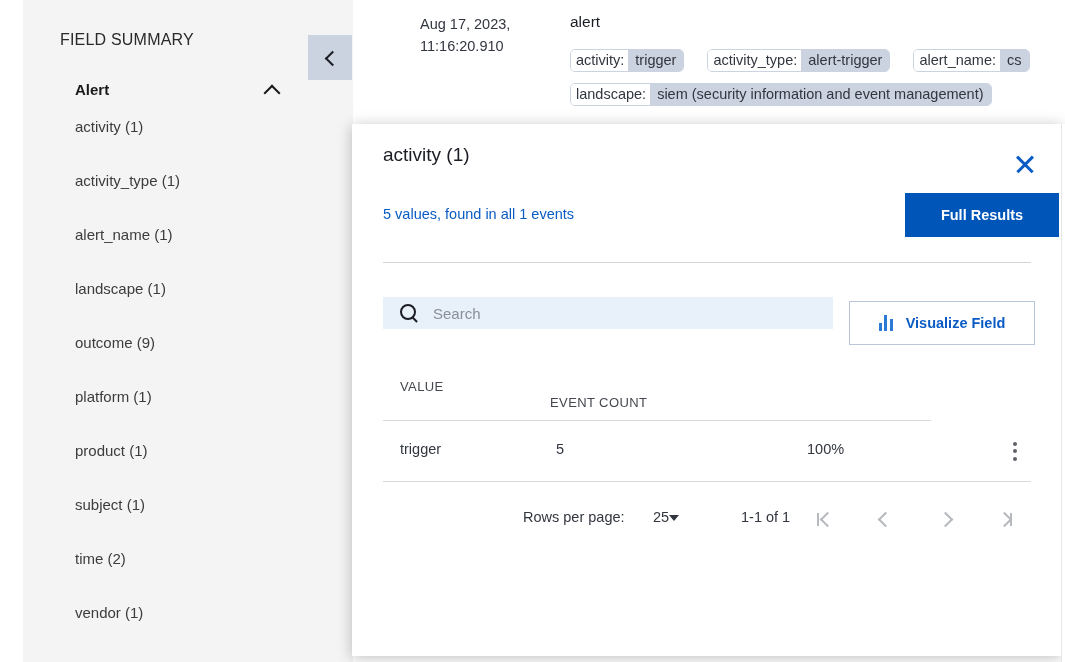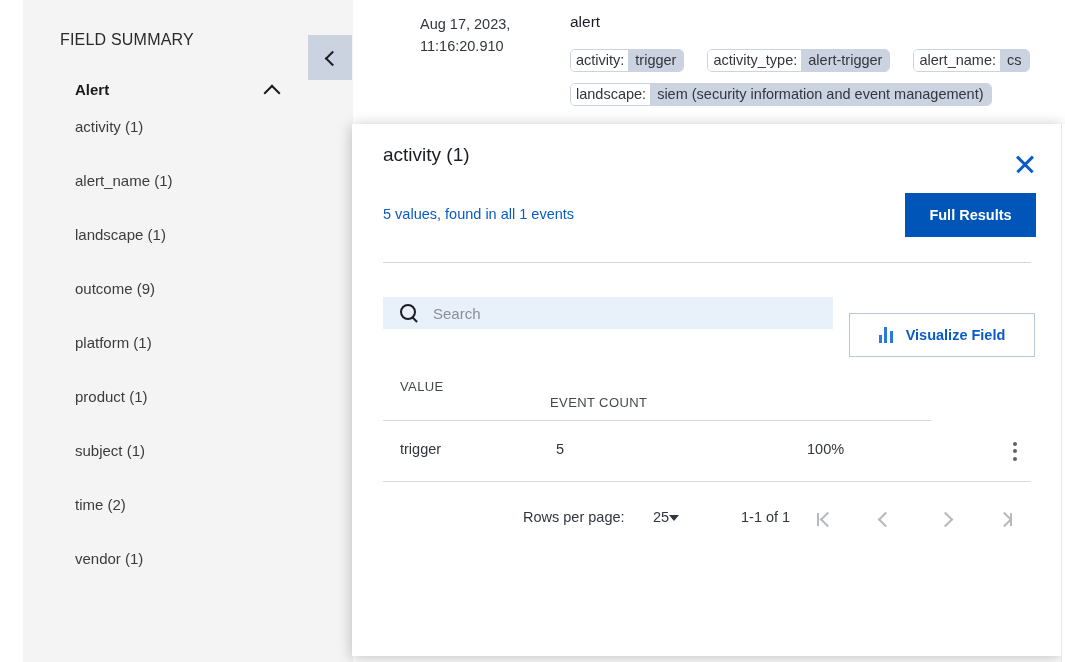--- a/index.html
+++ b/index.html
@@ -218,21 +218,21 @@
     top: 82px;
     font-size: 14.5px;
     color: #0a5bc4;
     cursor: pointer;
   }
 
   .full-results-btn {
     position: absolute;
     left: 553px;
     top: 69px;
-    width: 131px;
+    width: 154px;
     height: 44px;
     background: #0055b8;
     color: #ffffff;
     border: none;
     font-family: inherit;
     font-size: 14.5px;
     font-weight: bold;
     cursor: pointer;
   }
 
@@ -287,21 +287,21 @@
     font-family: inherit;
     font-size: 15px;
     color: #32363f;
     width: 380px;
   }
   .search-input::placeholder { color: #8a8f99; }
 
   .visualize-btn {
     position: absolute;
     left: 497px;
-    top: 189px;
+    top: 177px;
     width: 186px;
     height: 44px;
     background: #ffffff;
     border: 1px solid #b9c6d8;
     color: #0a5bc4;
     font-family: inherit;
     font-size: 14.5px;
     font-weight: bold;
     cursor: pointer;
     display: flex;
@@ -500,20 +500,21 @@
   <div class="sidebar">
     <div class="sidebar-title">FIELD SUMMARY</div>
 
     <div class="section-header">
       <span class="label">Alert</span>
       <span class="chev-up"></span>
     </div>
 
     <div class="field-list">
       <div class="field-item">activity (1)</div>
+      <div class="field-item">activity_type (1)</div>
       <div class="field-item">alert_name (1)</div>
       <div class="field-item">landscape (1)</div>
       <div class="field-item">outcome (9)</div>
       <div class="field-item">platform (1)</div>
       <div class="field-item">product (1)</div>
       <div class="field-item">subject (1)</div>
       <div class="field-item">time (2)</div>
       <div class="field-item">vendor (1)</div>
     </div>
   </div>

